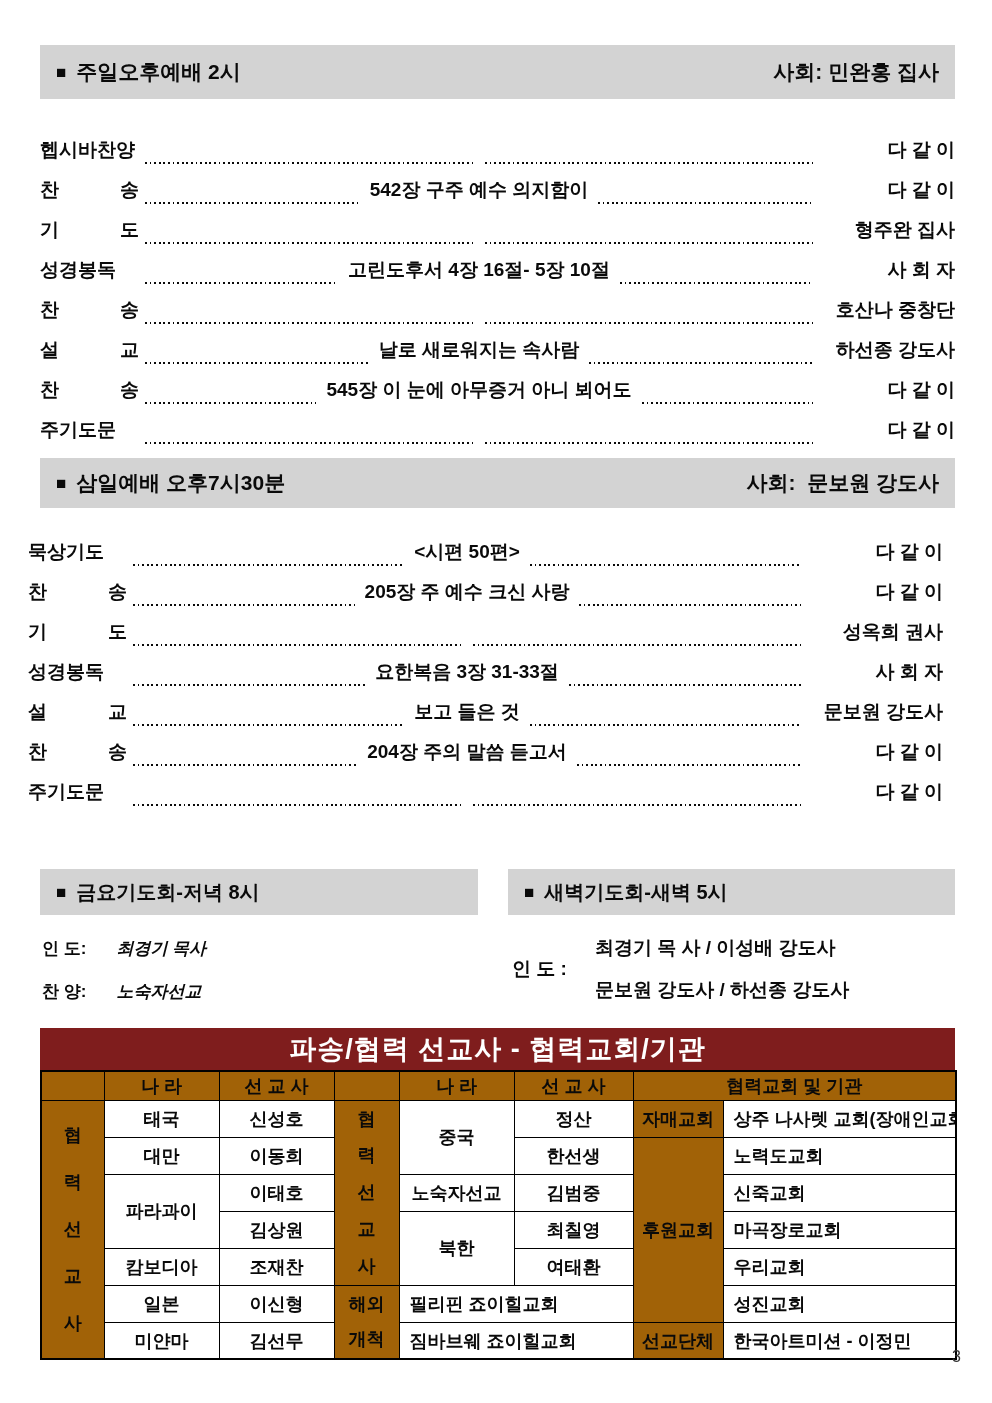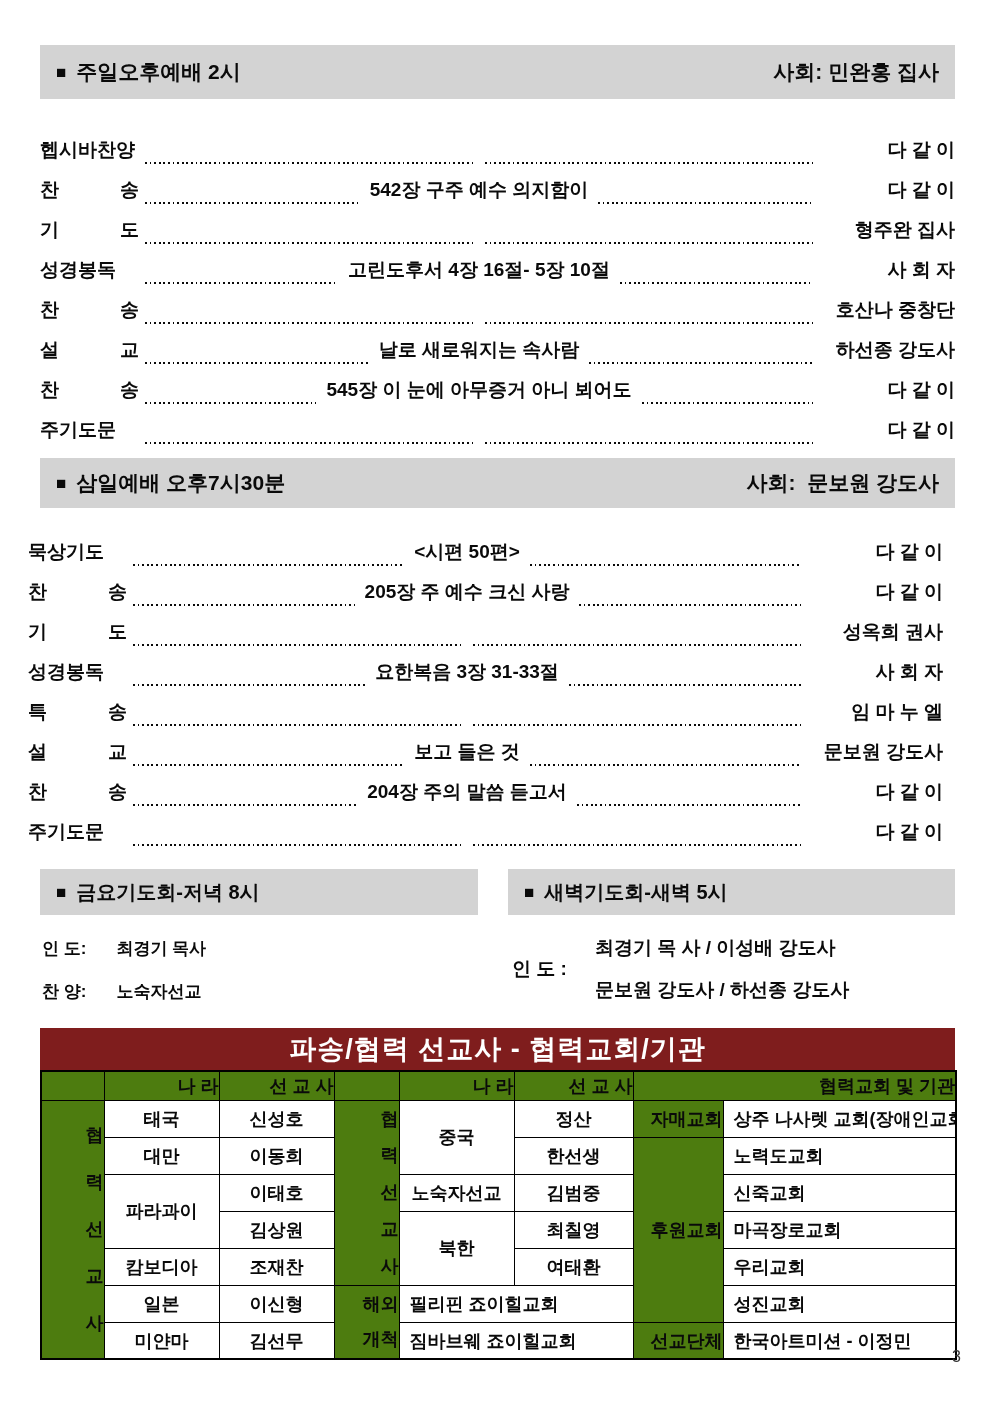--- a/index.html
+++ b/index.html
@@ -29,34 +29,34 @@
   .dots {
     flex:1 1 0; height:2.4px; position:relative; top:1px; margin:0 6px;
     background:repeating-linear-gradient(90deg,#0a0a0a 0 1.8px,transparent 1.8px 4.6px);
   }
   .order-center { white-space:pre; padding:0 4px; }
   .or { min-width:136px; flex:none; text-align:right; white-space:pre; }
 
   
   .kv-row { display:flex; align-items:center; height:43px; font-size:17px; }
   .kv-label { white-space:pre; }
-  .kv-value { margin-left:30px; white-space:pre; }
+  .kv-value { margin-left:30px; white-space:pre;font-style:italic; }
   .dawn-block { display:flex; align-items:center; font-size:19px; }
   .dawn-lines { margin-left:28px; }
   .dawn-lines .dline { height:42px; display:flex; align-items:center; white-space:pre; }
 
   
   .t-title {
     height:42px; background:#7f1d1d; color:#ffffff; font-size:27px;
     display:flex; align-items:center; justify-content:center; letter-spacing:1px;
   }
   table { border-collapse:collapse; width:915px; table-layout:fixed; border:2px solid #000; }
   td { border:1.6px solid #000; text-align:center; font-size:18px; height:37px; overflow:hidden; }
   tr.thead td { height:29px; }
-  .gray { background:#4d7c0f;text-align:right; }
+  .gray { background:#a16207; }
   .pval, .mergecell { text-align:left; padding-left:10px; white-space:pre; }
   .v1 { white-space:pre-line; line-height:2.6; }
   .v2 { white-space:pre-line; line-height:2.05; }
   .v3 { white-space:pre-line; line-height:1.95; }
   .pagenum { font-weight:400; font-size:16px; color:#333; }
 </style>
 </head>
 <body>
 
 <div class="abs sec-bar" style="left:40px;top:45px;width:915px;height:54px;">
@@ -150,26 +150,20 @@
       <span class="dots"></span>
       <span class="dots"></span>
       <span class="or">성옥희 권사</span>
     </div>
   <div class="order-row">
       <span class="ol">성경봉독</span>
       <span class="dots"></span>
       <span class="order-center">요한복음 3장 31-33절</span>
       <span class="dots"></span>
       <span class="or">사 회 자</span>
-    </div>
-  <div class="order-row">
-      <span class="ol">특 송</span>
-      <span class="dots"></span>
-      <span class="dots"></span>
-      <span class="or">임 마 누 엘</span>
     </div>
   <div class="order-row">
       <span class="ol">설 교</span>
       <span class="dots"></span>
       <span class="order-center">보고 들은 것</span>
       <span class="dots"></span>
       <span class="or">문보원 강도사</span>
     </div>
   <div class="order-row">
       <span class="ol">찬 송</span>

